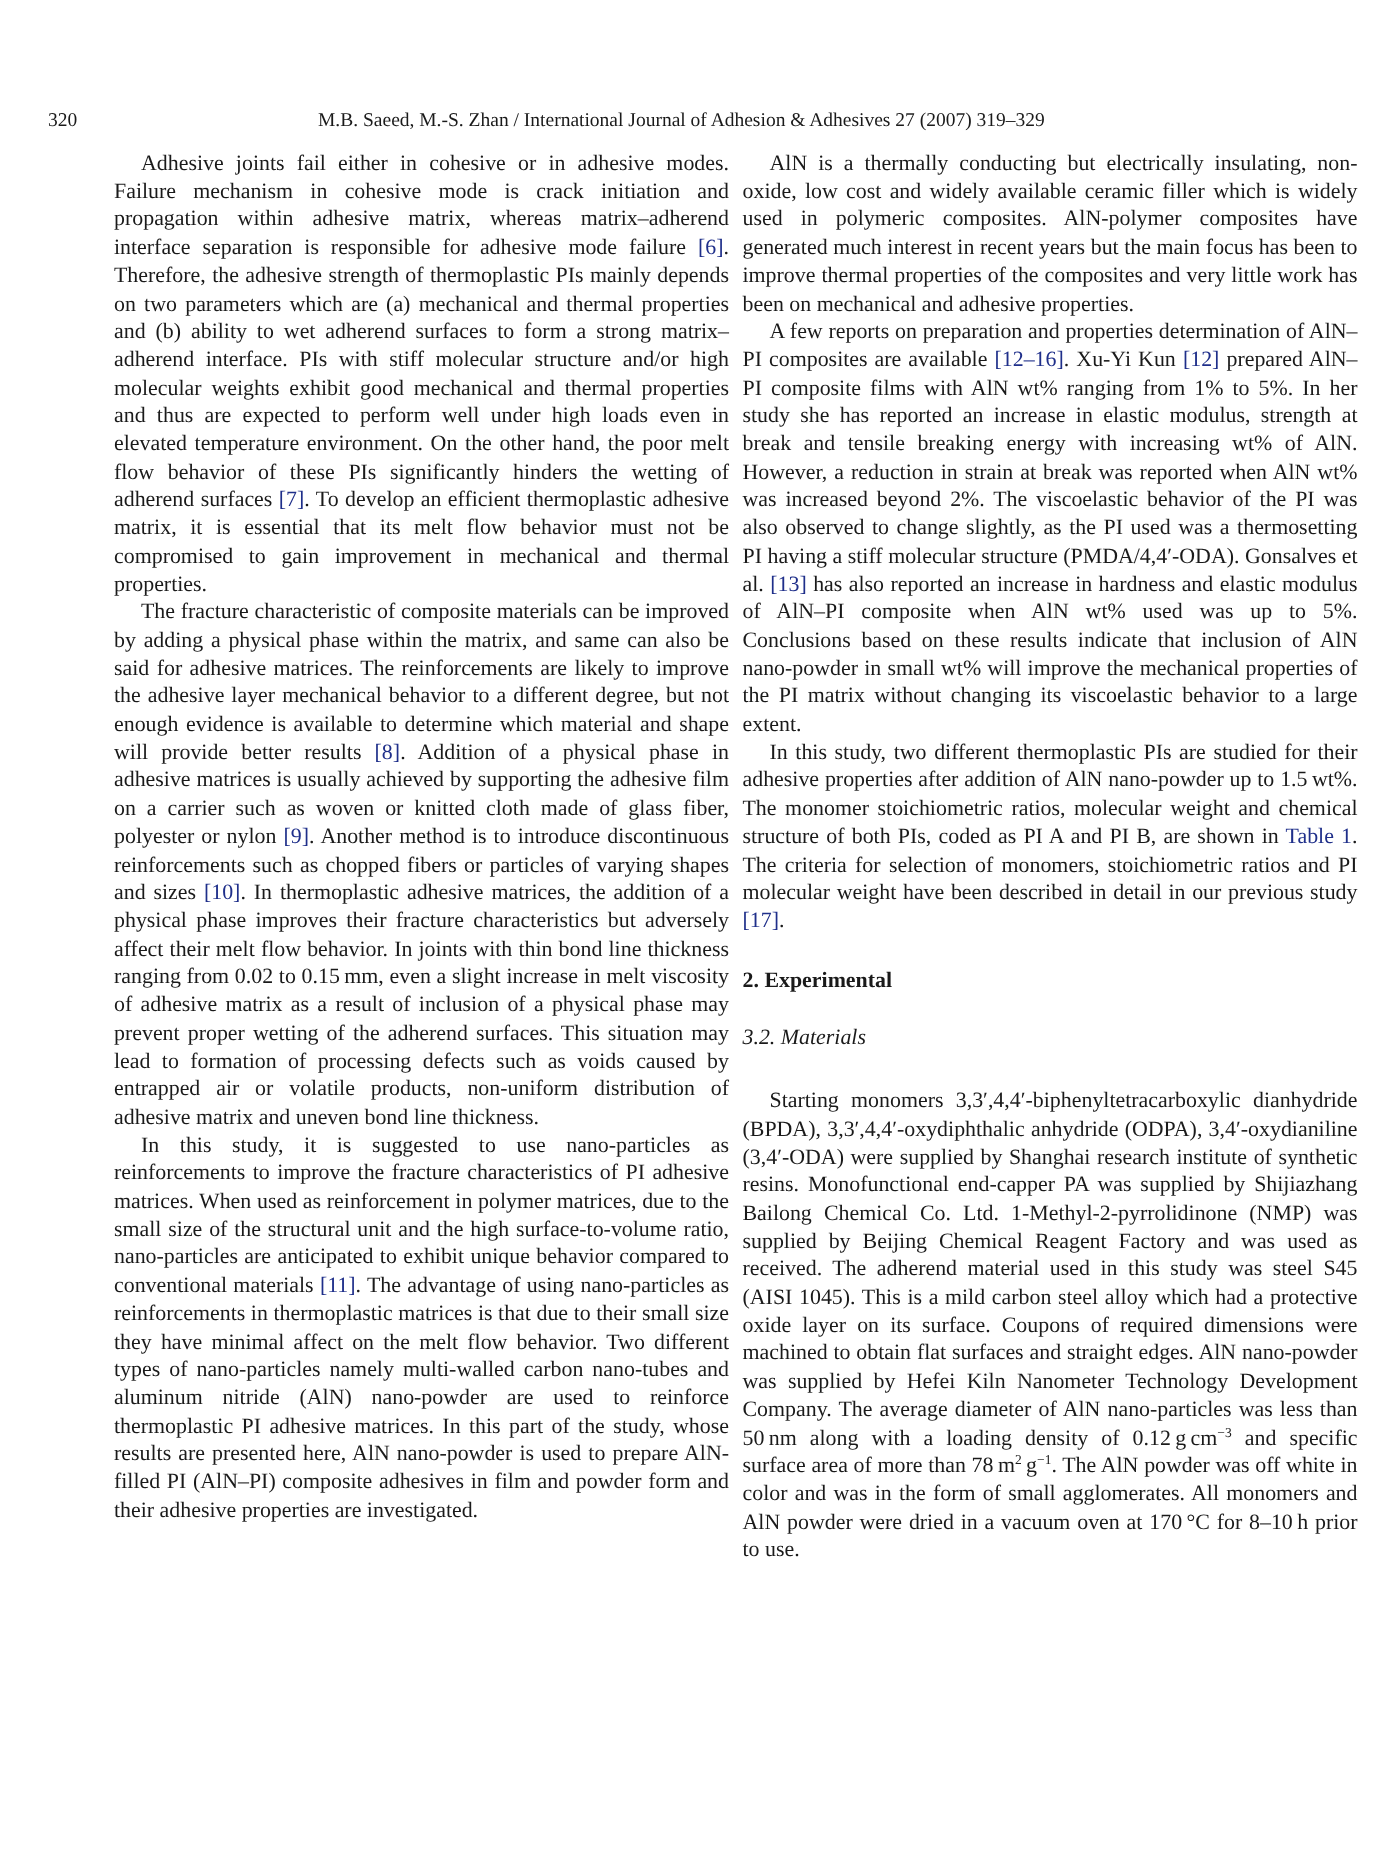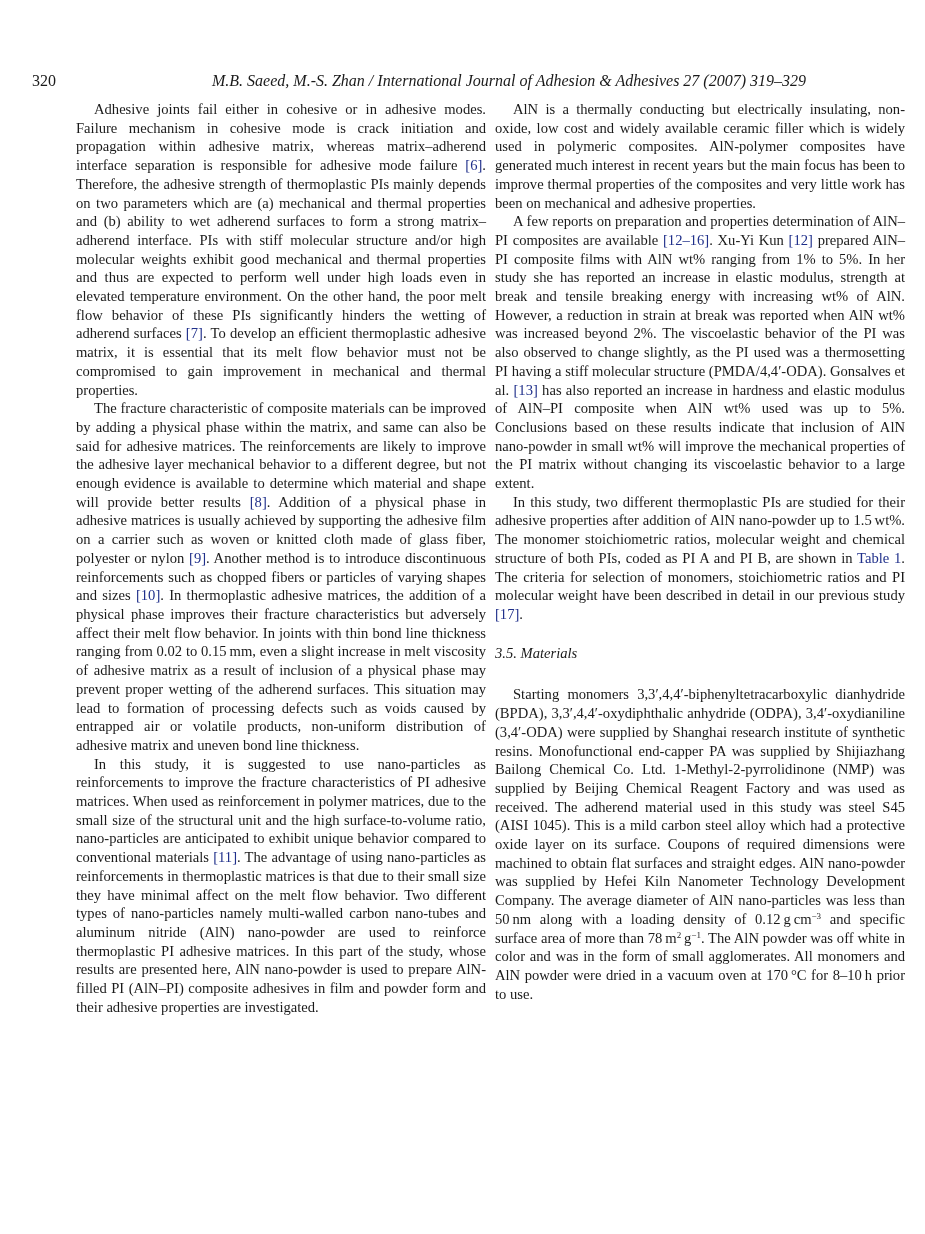--- a/index.html
+++ b/index.html
@@ -1,21 +1,21 @@
 <!DOCTYPE html>
 <html><head>
 <meta charset="utf-8">
 <style>
   html, body { margin: 0; padding: 0; background: #ffffff; }
   body { width: 925px; height: 1234px; position: relative; overflow: hidden;
          font-family: "Liberation Serif", "DejaVu Serif", serif; color: #1a1a1a; }
   .running-head { position: absolute; top: 72px; left: 32px; width: 830px; height: 20px;
-                  font-size: 16px; }
+                  font-size: 13px; }
   .page-number { position: absolute; left: 0; top: 0; }
-  .journal-line { position: absolute; left: 180px; top: 0; font-style: italic; white-space: nowrap; text-align: center; }
+  .journal-line { position: absolute; left: 180px; top: 0; white-space: nowrap; text-align: center; }
   .col { position: absolute; top: 100px; width: 410px; font-size: 14.6px; line-height: 18.7px; margin-left: 24px; }
   .col-left { left: 52px; }
   .col-right { left: 471px; }
   .col p { margin: 0; text-align: justify; text-indent: 18px; hyphens: manual; }
   .ref { color: #1f2f8a; }
   .section-heading { font-weight: bold; margin: 21px 0 0 0; text-indent: 0 !important; font-size: 14.6px; }
   .subsection-heading { font-style: italic; margin: 20px 0 0 0; font-size: 14.6px; }
   .para-gap { margin-top: 23px !important; }
   sup { font-size: 9px; vertical-align: 5px; line-height: 0; }
 </style>
@@ -30,15 +30,16 @@
 <div class="col col-left">
   <p><span>Adhesive joints fail either in cohesive or in adhesive modes. Failure mechanism in cohesive mode is crack initiation and propagation within adhesive matrix, whereas matrix–adherend interface separation is responsible for adhesive mode failure </span><span class="ref">[6]</span><span>. Therefore, the adhesive strength of thermoplastic PIs mainly depends on two parameters which are (a) mechanical and thermal properties and (b) ability to wet adherend surfaces to form a strong matrix–adherend interface. PIs with stiff molecular struc­ture and/or high molecular weights exhibit good mechan­ical and thermal properties and thus are expected to perform well under high loads even in elevated temperature environment. On the other hand, the poor melt flow behavior of these PIs significantly hinders the wetting of adherend surfaces </span><span class="ref">[7]</span><span>. To develop an efficient thermoplastic adhesive matrix, it is essential that its melt flow behavior must not be compromised to gain improvement in mechanical and thermal properties.</span></p>
   <p><span>The fracture characteristic of composite materials can be improved by adding a physical phase within the matrix, and same can also be said for adhesive matrices. The reinforcements are likely to improve the adhesive layer mechanical behavior to a different degree, but not enough evidence is available to determine which material and shape will provide better results </span><span class="ref">[8]</span><span>. Addition of a physical phase in adhesive matrices is usually achieved by supporting the adhesive film on a carrier such as woven or knitted cloth made of glass fiber, polyester or nylon </span><span class="ref">[9]</span><span>. Another method is to introduce discontinuous reinforcements such as chopped fibers or particles of varying shapes and sizes </span><span class="ref">[10]</span><span>. In thermoplastic adhesive matrices, the addition of a physical phase improves their fracture characteristics but adversely affect their melt flow behavior. In joints with thin bond line thickness ranging from 0.02 to 0.15 mm, even a slight increase in melt viscosity of adhesive matrix as a result of inclusion of a physical phase may prevent proper wetting of the adherend surfaces. This situation may lead to formation of processing defects such as voids caused by entrapped air or volatile products, non-uniform distribu­tion of adhesive matrix and uneven bond line thickness.</span></p>
   <p><span>In this study, it is suggested to use nano-particles as reinforcements to improve the fracture characteristics of PI adhesive matrices. When used as reinforcement in polymer matrices, due to the small size of the structural unit and the high surface-to-volume ratio, nano-particles are antici­pated to exhibit unique behavior compared to conventional materials </span><span class="ref">[11]</span><span>. The advantage of using nano-particles as reinforcements in thermoplastic matrices is that due to their small size they have minimal affect on the melt flow behavior. Two different types of nano-particles namely multi-walled carbon nano-tubes and aluminum nitride (AlN) nano-powder are used to reinforce thermoplastic PI adhesive matrices. In this part of the study, whose results are presented here, AlN nano-powder is used to prepare AlN-filled PI (AlN–PI) composite adhesives in film and powder form and their adhesive properties are investigated.</span></p>
 </div>
 
 <div class="col col-right">
   <p><span>AlN is a thermally conducting but electrically insulating, non-oxide, low cost and widely available ceramic filler which is widely used in polymeric composites. AlN-polymer composites have generated much interest in recent years but the main focus has been to improve thermal properties of the composites and very little work has been on mechanical and adhesive properties.</span></p>
   <p><span>A few reports on preparation and properties determina­tion of AlN–PI composites are available </span><span class="ref">[12–16]</span><span>. Xu-Yi Kun </span><span class="ref">[12]</span><span> prepared AlN–PI composite films with AlN wt% ranging from 1% to 5%. In her study she has reported an increase in elastic modulus, strength at break and tensile breaking energy with increasing wt% of AlN. However, a reduction in strain at break was reported when AlN wt% was increased beyond 2%. The viscoelastic behavior of the PI was also observed to change slightly, as the PI used was a thermosetting PI having a stiff molecular structure (PMDA/4,4′-ODA). Gonsalves et al. </span><span class="ref">[13]</span><span> has also reported an increase in hardness and elastic modulus of AlN–PI composite when AlN wt% used was up to 5%. Conclusions based on these results indicate that inclusion of AlN nano-powder in small wt% will improve the mechanical proper­ties of the PI matrix without changing its viscoelastic behavior to a large extent.</span></p>
   <p><span>In this study, two different thermoplastic PIs are studied for their adhesive properties after addition of AlN nano-powder up to 1.5 wt%. The monomer stoichiometric ratios, molecular weight and chemical structure of both PIs, coded as PI A and PI B, are shown in </span><span class="ref">Table 1</span><span>. The criteria for selection of monomers, stoichiometric ratios and PI molecular weight have been described in detail in our previous study </span><span class="ref">[17]</span><span>.</span></p>
-  <div class="subsection-heading">3.5.  Materials</div>
+  <div class="section-heading">2.  Experimental</div>
+  <div class="subsection-heading">3.2.  Materials</div>
   <p class="para-gap"><span>Starting monomers 3,3′,4,4′-biphenyltetracarboxylic dia­nhydride (BPDA), 3,3′,4,4′-oxydiphthalic anhydride (ODPA), 3,4′-oxydianiline (3,4′-ODA) were supplied by Shanghai research institute of synthetic resins. Mono­functional end-capper PA was supplied by Shijiazhang Bailong Chemical Co. Ltd. 1-Methyl-2-pyrrolidinone (NMP) was supplied by Beijing Chemical Reagent Factory and was used as received. The adherend material used in this study was steel S45 (AISI 1045). This is a mild carbon steel alloy which had a protective oxide layer on its surface. Coupons of required dimensions were machined to obtain flat surfaces and straight edges. AlN nano-powder was supplied by Hefei Kiln Nanometer Technology Develop­ment Company. The average diameter of AlN nano-particles was less than 50 nm along with a loading density of 0.12 g cm</span><sup>−3</sup><span> and specific surface area of more than 78 m</span><sup>2</sup><span> g</span><sup>−1</sup><span>. The AlN powder was off white in color and was in the form of small agglomerates. All monomers and AlN powder were dried in a vacuum oven at 170 °C for 8–10 h prior to use.</span></p>
 </div>
 
 </body></html>

